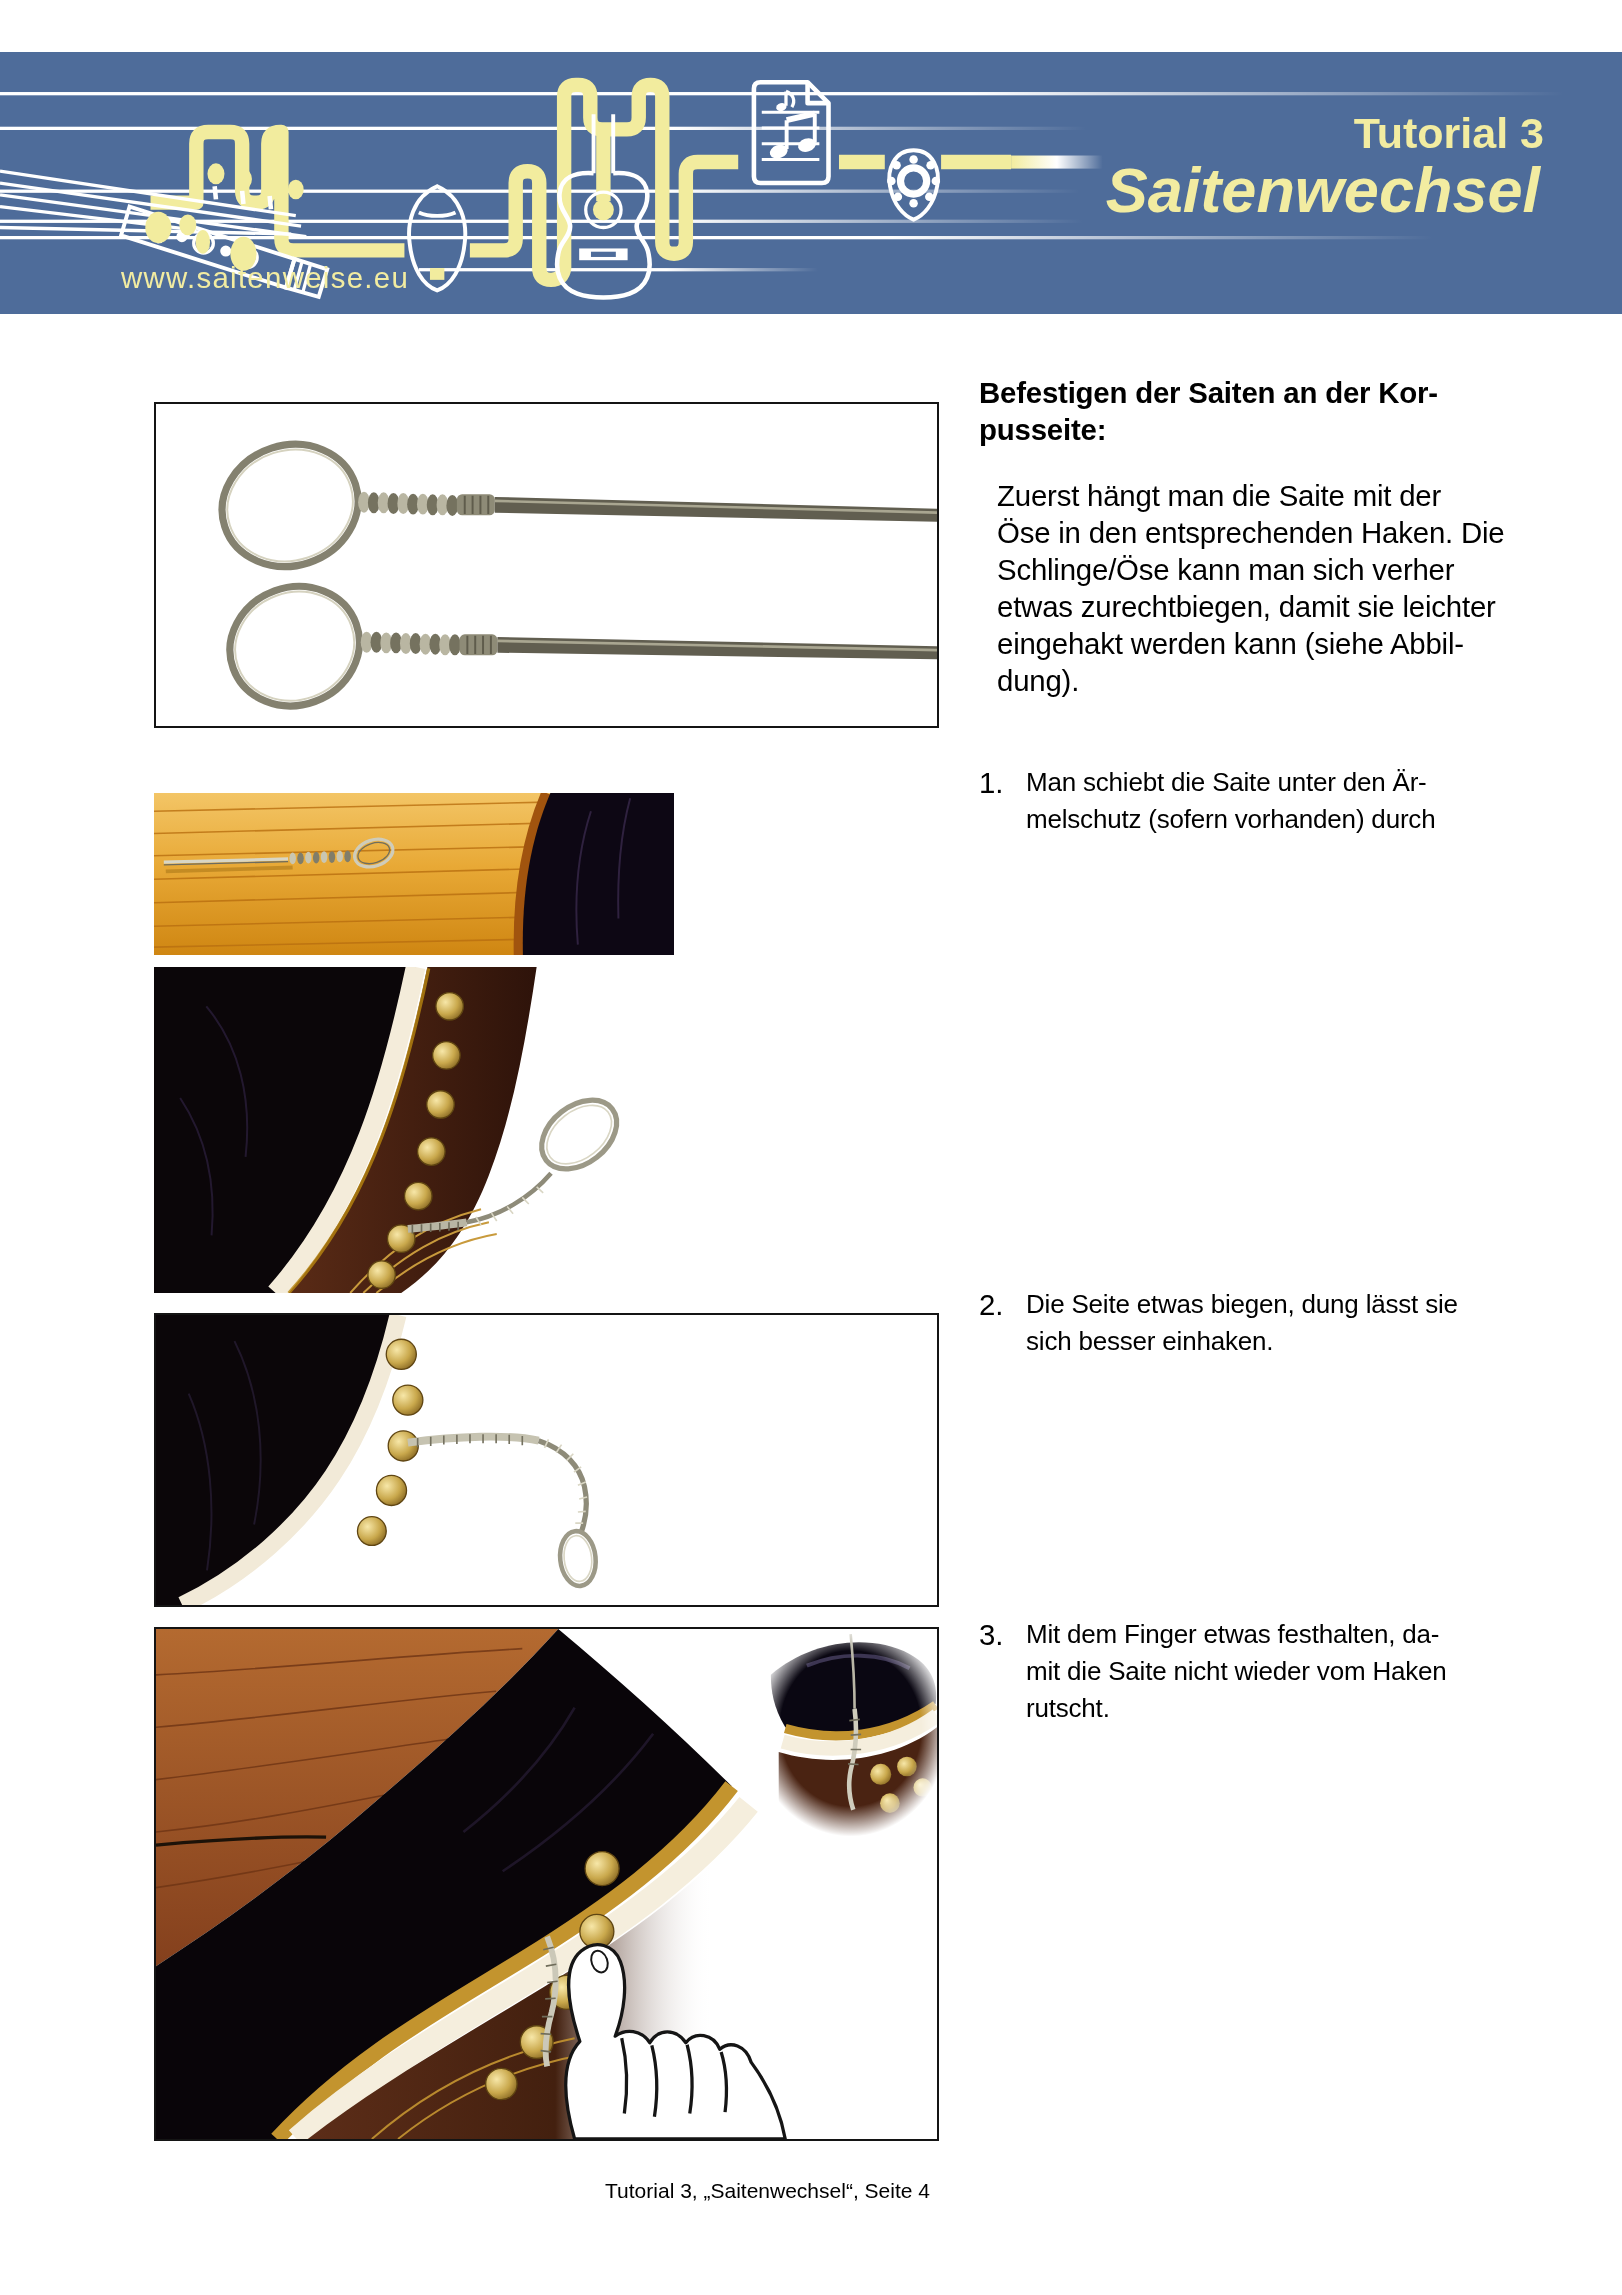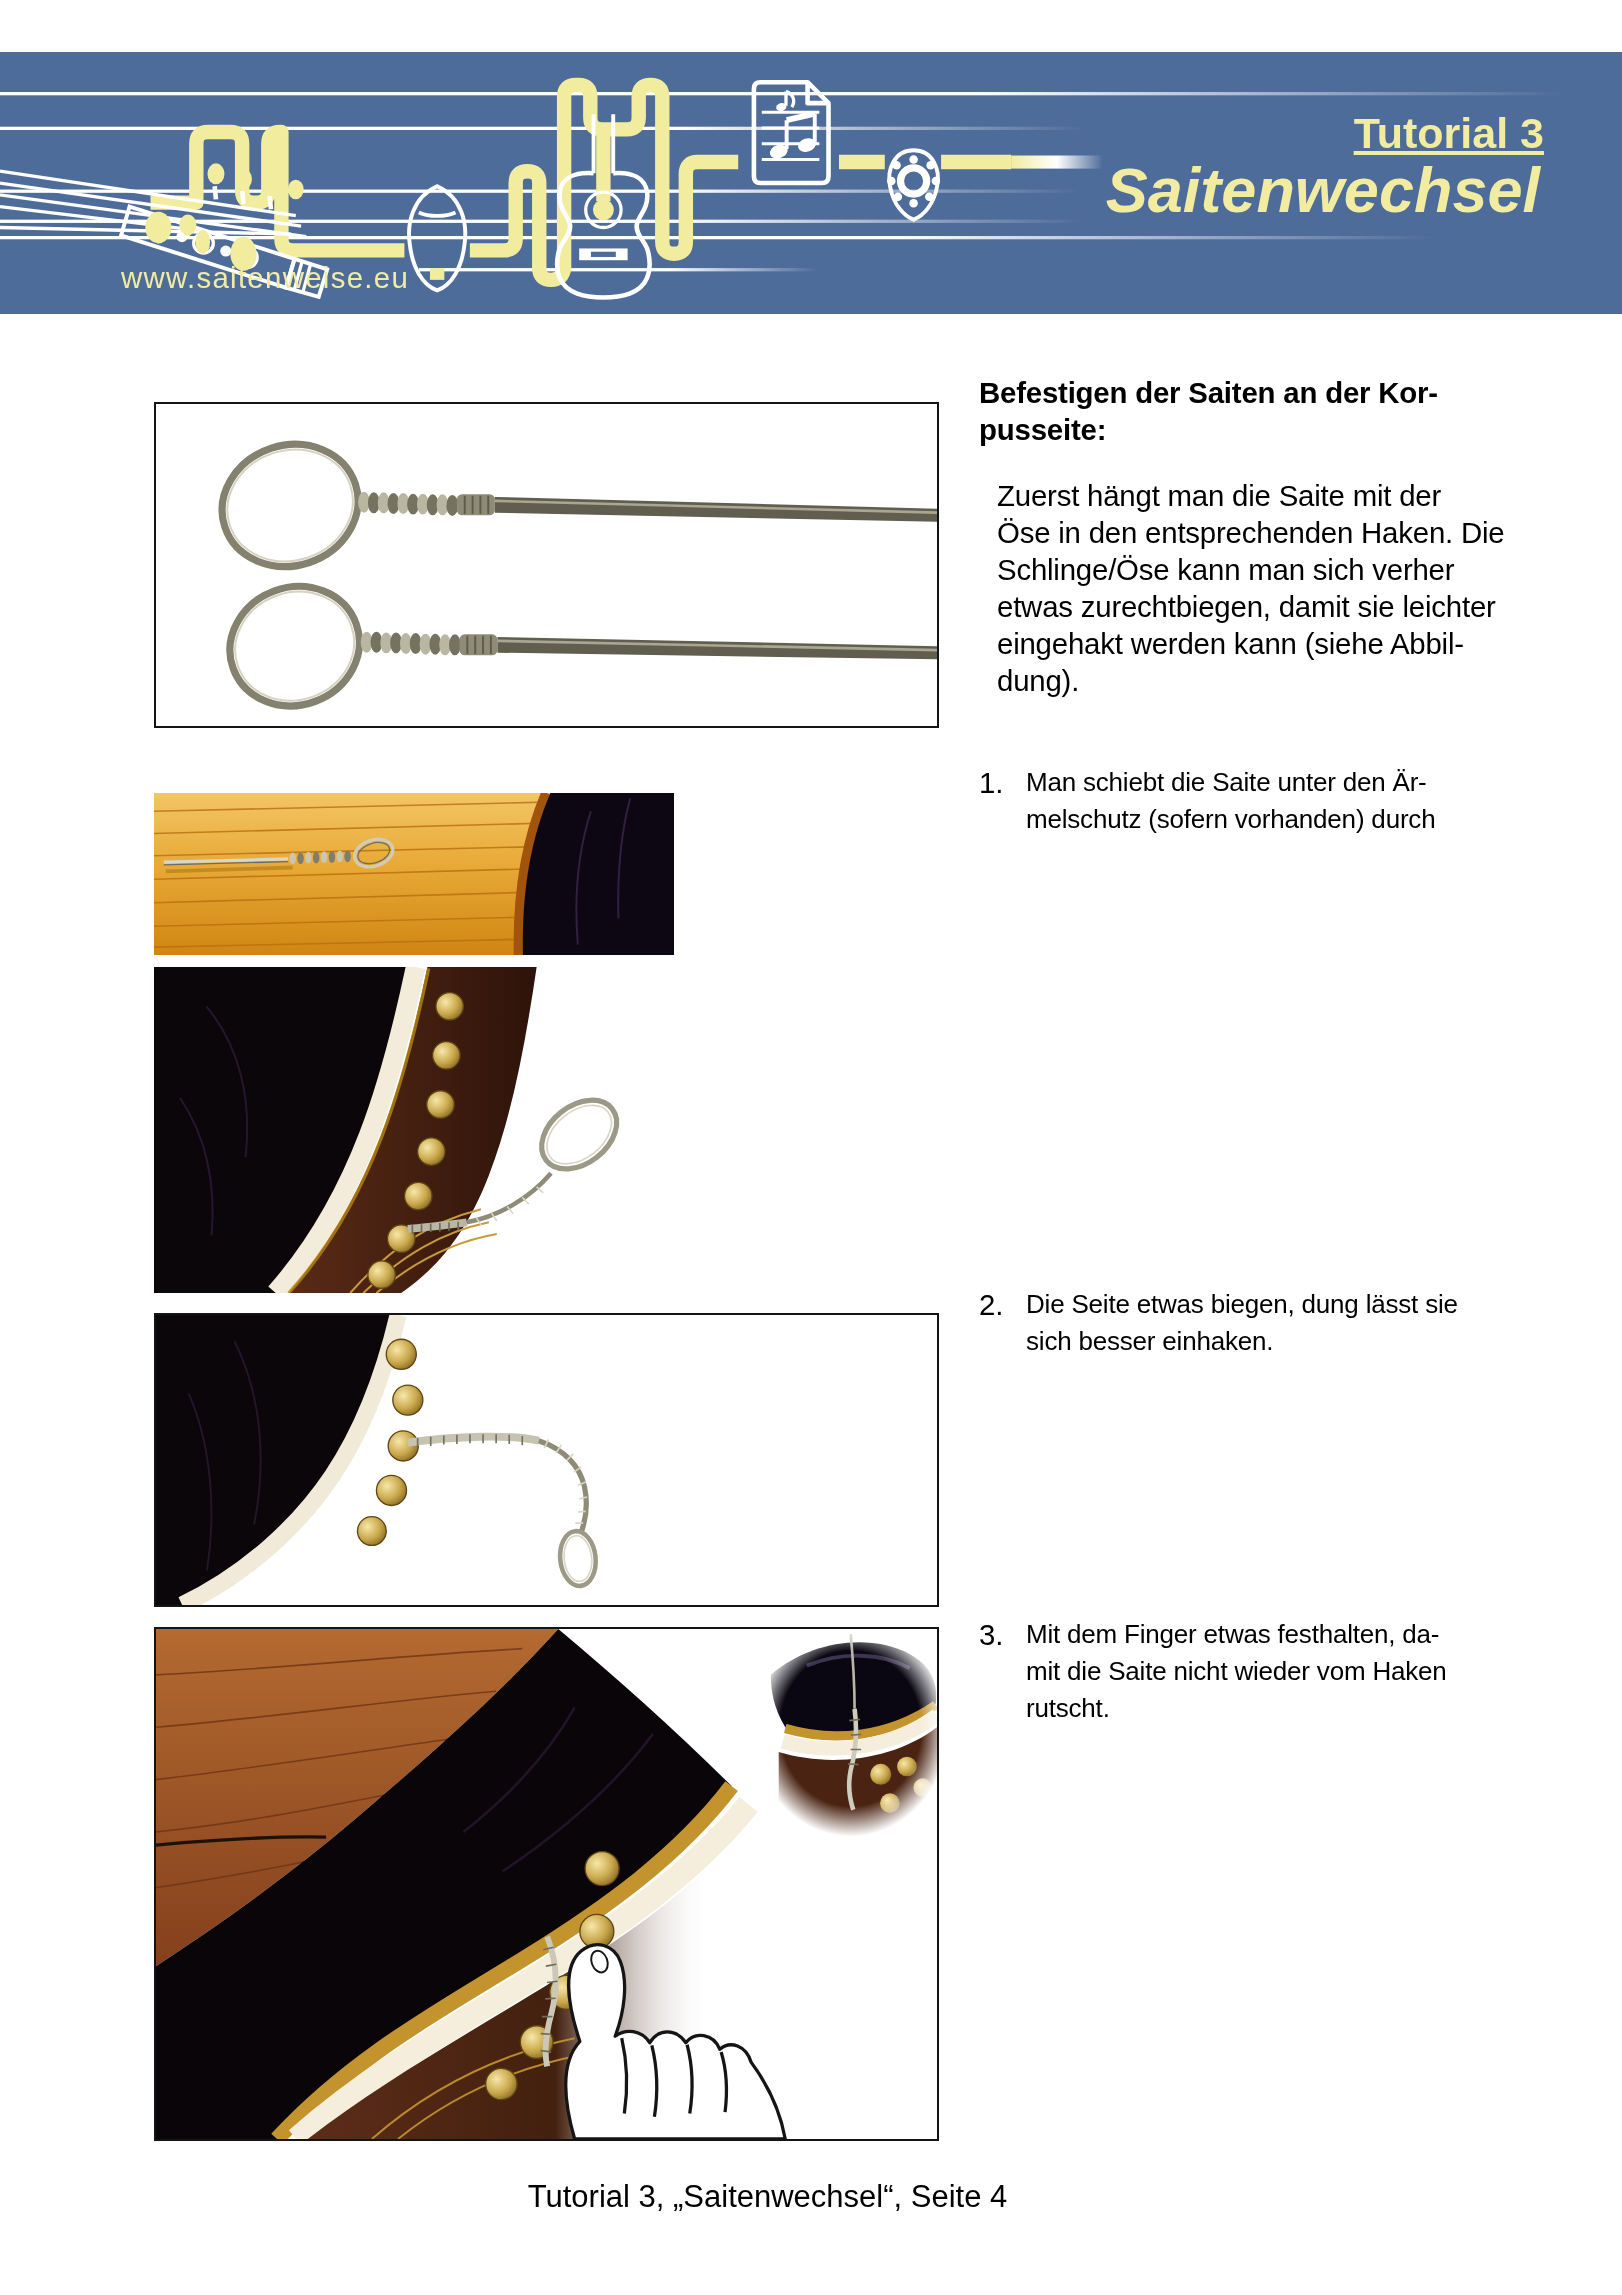--- a/index.html
+++ b/index.html
@@ -2,21 +2,21 @@
 <html style="font-size:10.5px"><head>
 <meta charset="utf-8">
 <style>
   html,body{margin:0;padding:0;background:#ffffff;}
   #page{position:relative;width:1623px;height:2295px;background:#ffffff;
         font-family:"Liberation Sans",sans-serif;color:#000;overflow:hidden;}
   
   #banner{position:absolute;left:0;top:52px;width:1623px;height:262px;background:#4e6c9a;}
   #banner svg{position:absolute;left:0;top:0;}
   .banner-text{position:absolute;color:#f2eca1;white-space:nowrap;}
-  #title-top{right:79px;top:60px;font-size:43px;font-weight:bold;line-height:1;text-decoration:underline;}
+  #title-top{right:79px;top:60px;font-size:43px;font-weight:bold;line-height:1;}
   #title-main{right:83px;top:107px;font-size:63px;font-weight:bold;line-height:1;font-style:italic;}
   #website{left:121px;top:209px;font-size:29.4px;letter-spacing:1.3px;text-align:center;}
   
   .photo{position:absolute;background:#fff;}
   .bordered{border:2px solid #141414;box-sizing:border-box;}
   .photo svg{display:block;width:100%;height:100%;}
   #photo-1{left:154px;top:402px;width:785px;height:326px;}
   #photo-2{left:154px;top:793px;width:520px;height:162px;}
   #photo-3{left:154px;top:967px;width:520px;height:326px;}
   #photo-4{left:154px;top:1313px;width:785px;height:294px;}
@@ -24,21 +24,21 @@
   
   .copy{position:absolute;left:979px;width:563px;font-size:29.4px;line-height:37px;
         white-space:pre-line;letter-spacing:-0.2px;}
   #section-heading{top:374px;font-weight:bold;}
   #section-intro{top:477px;margin-left:18px;}
   .step{position:absolute;left:979px;width:563px;}
   .step-number{position:absolute;left:0;top:0;font-size:29.4px;line-height:37px;}
   .step-text{margin-left:47px;font-size:26px;line-height:37px;white-space:pre-line;letter-spacing:-0.2px;}
   #step-1{top:764px;} #step-2{top:1286px;} #step-3{top:1616px;}
   
-  #footer{position:absolute;left:0;top:2179px;width:1535px;text-align:center;font-size:31px;}
+  #footer{position:absolute;left:0;top:2179px;width:1535px;text-align:center;font-size:21px;}
 </style>
 </head>
 <body>
 
 <div id="page">
 
   <div id="banner">
     <svg width="1623" height="262" viewBox="0 0 2480 400">
       <defs>
         <linearGradient id="fadeR" x1="0" y1="0" x2="1" y2="0">

